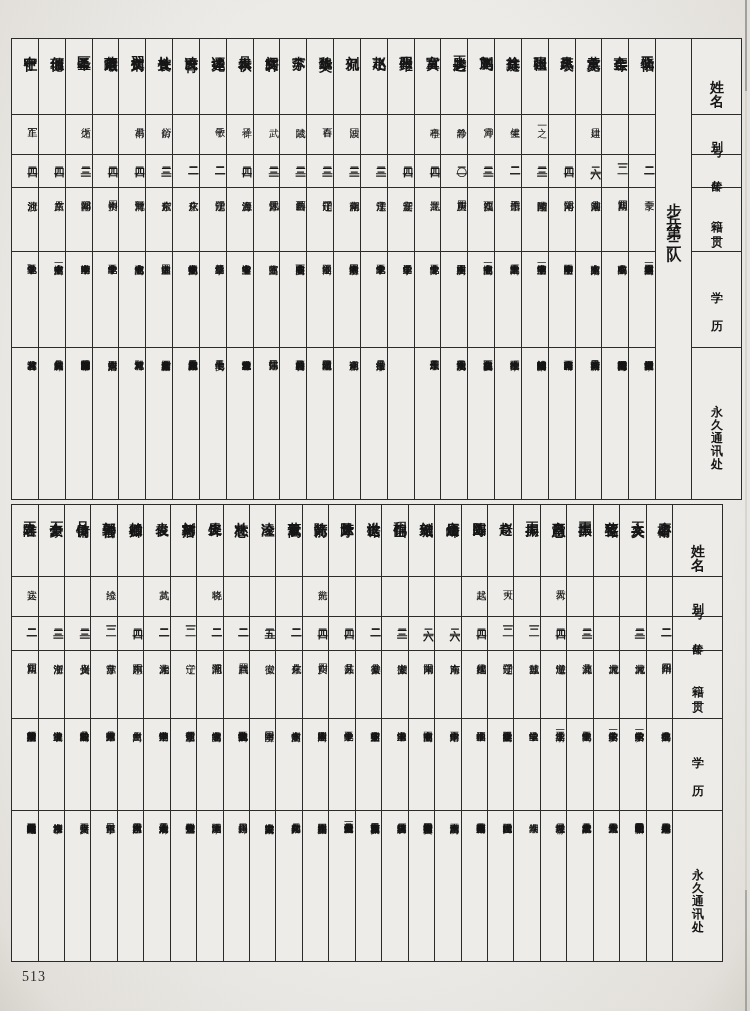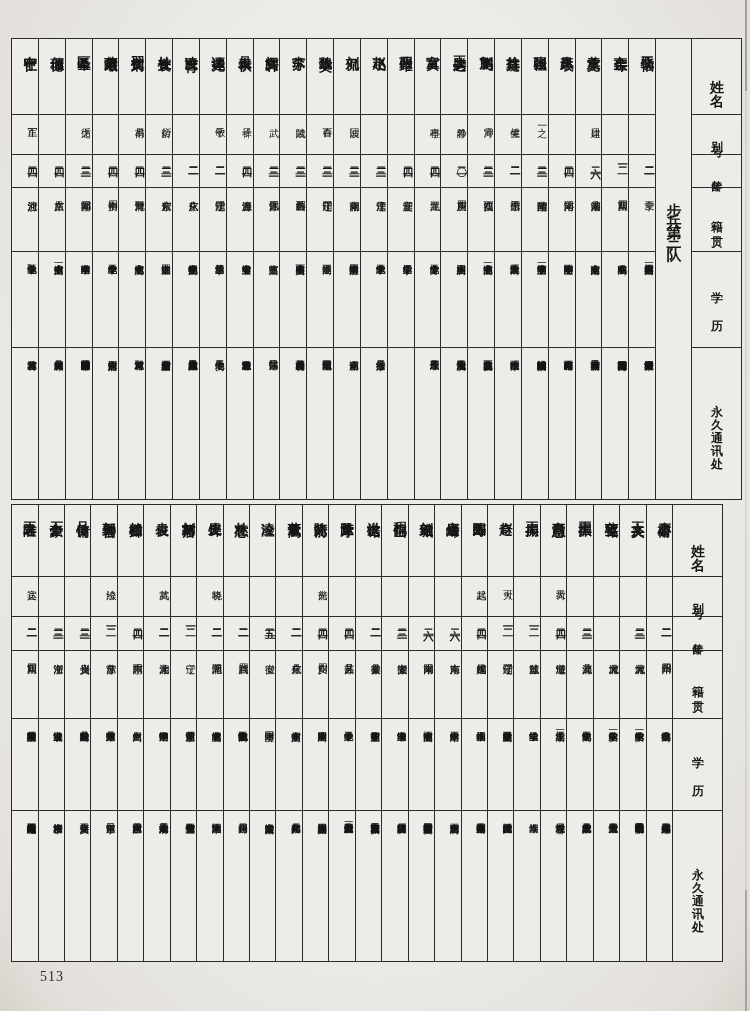--- a/index.html
+++ b/index.html
@@ -91,21 +91,21 @@
   .tbl-top .h-nat{height:64px;} .tbl-top .h-edu{height:96px;} .tbl-top .h-addr{height:149px;}
   .tbl-bottom .h-name{height:72px;} .tbl-bottom .h-alias{height:40px;} .tbl-bottom .h-age{height:34px;}
   .tbl-bottom .h-nat{height:68px;} .tbl-bottom .h-edu{height:92px;} .tbl-bottom .h-addr{height:148px;}
 
   .unit{
     writing-mode:vertical-rl;text-orientation:upright;
     font-size:15px;font-weight:700;letter-spacing:11px;
     margin-top:152px;
   }
   .pageno{
-    position:absolute;left:40px;top:969px;
+    position:absolute;left:22px;top:969px;
     font-size:14px;letter-spacing:1px;color:#2a2a2a;
   }
 </style>
 </head>
 <body>
 
 <div class="page">
   <div class="scan-edge-right"></div>
 
   <div class="tbl tbl-top">

